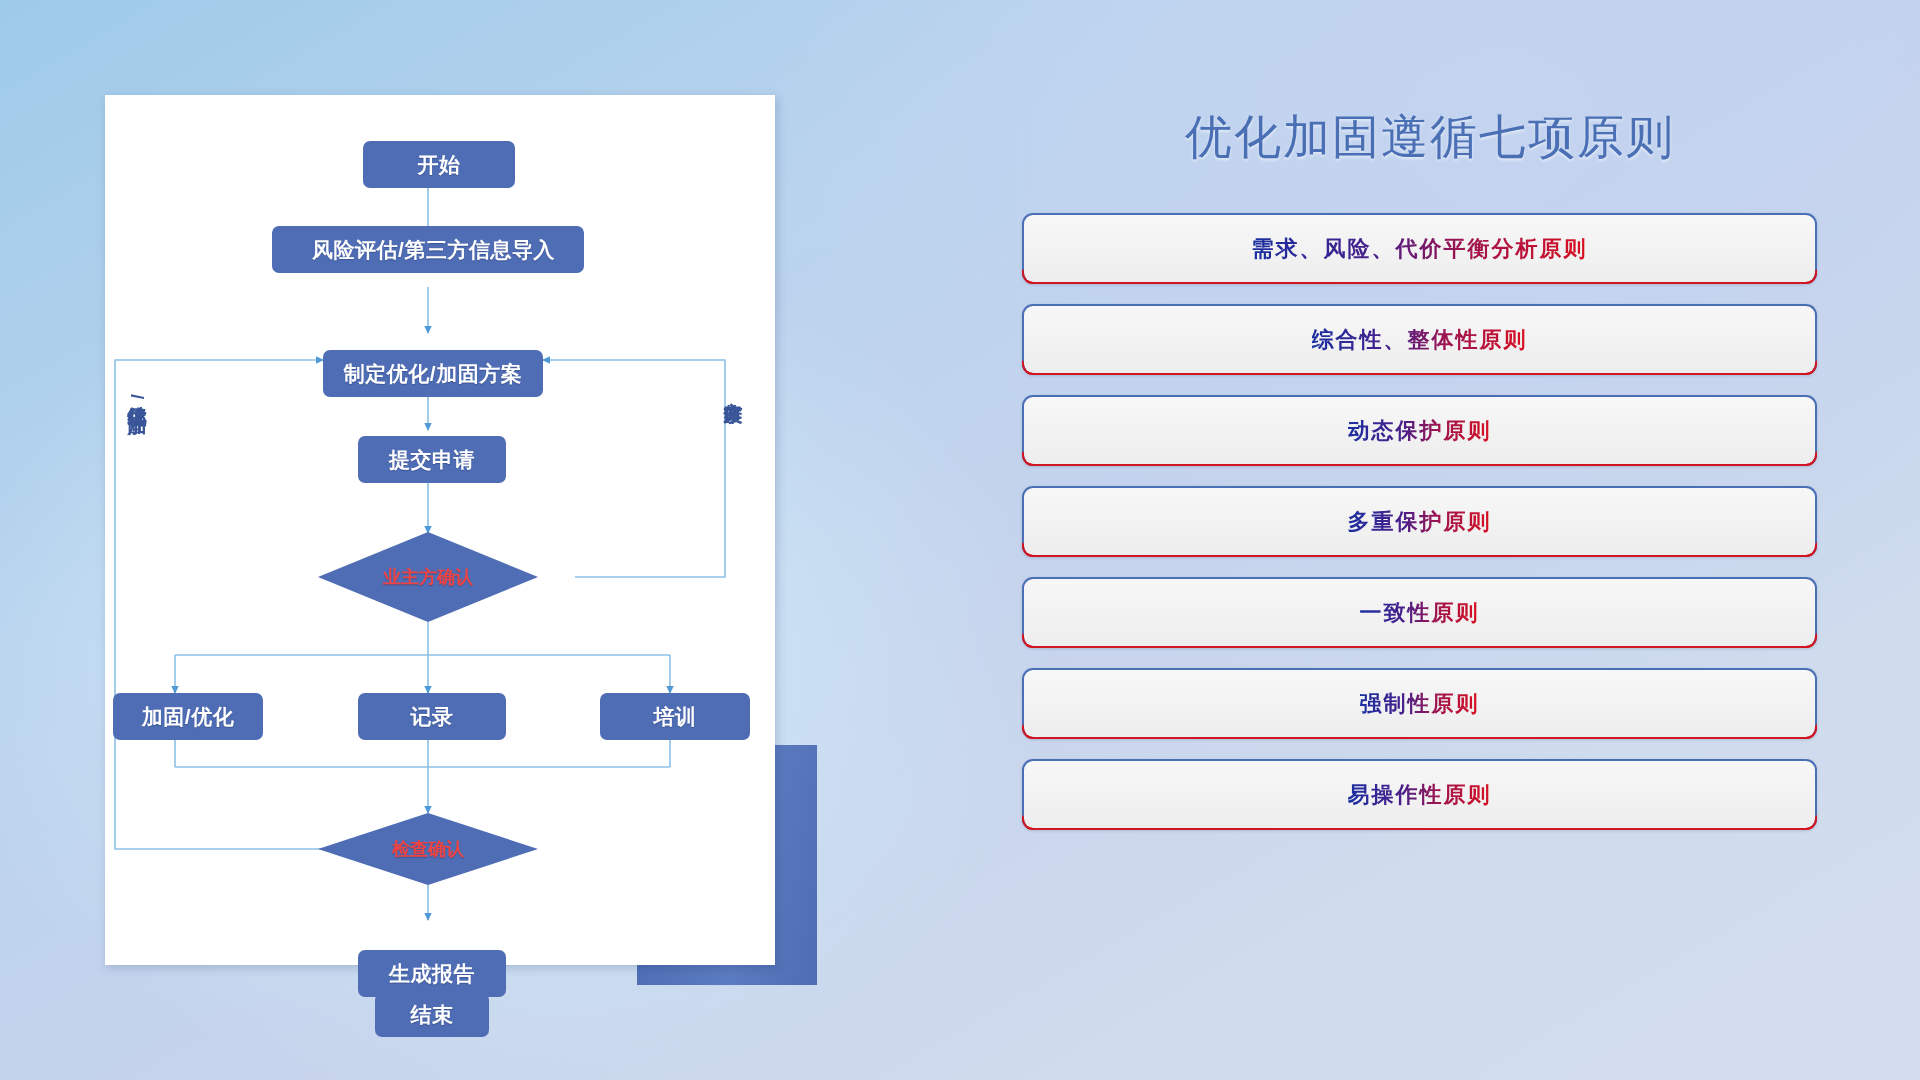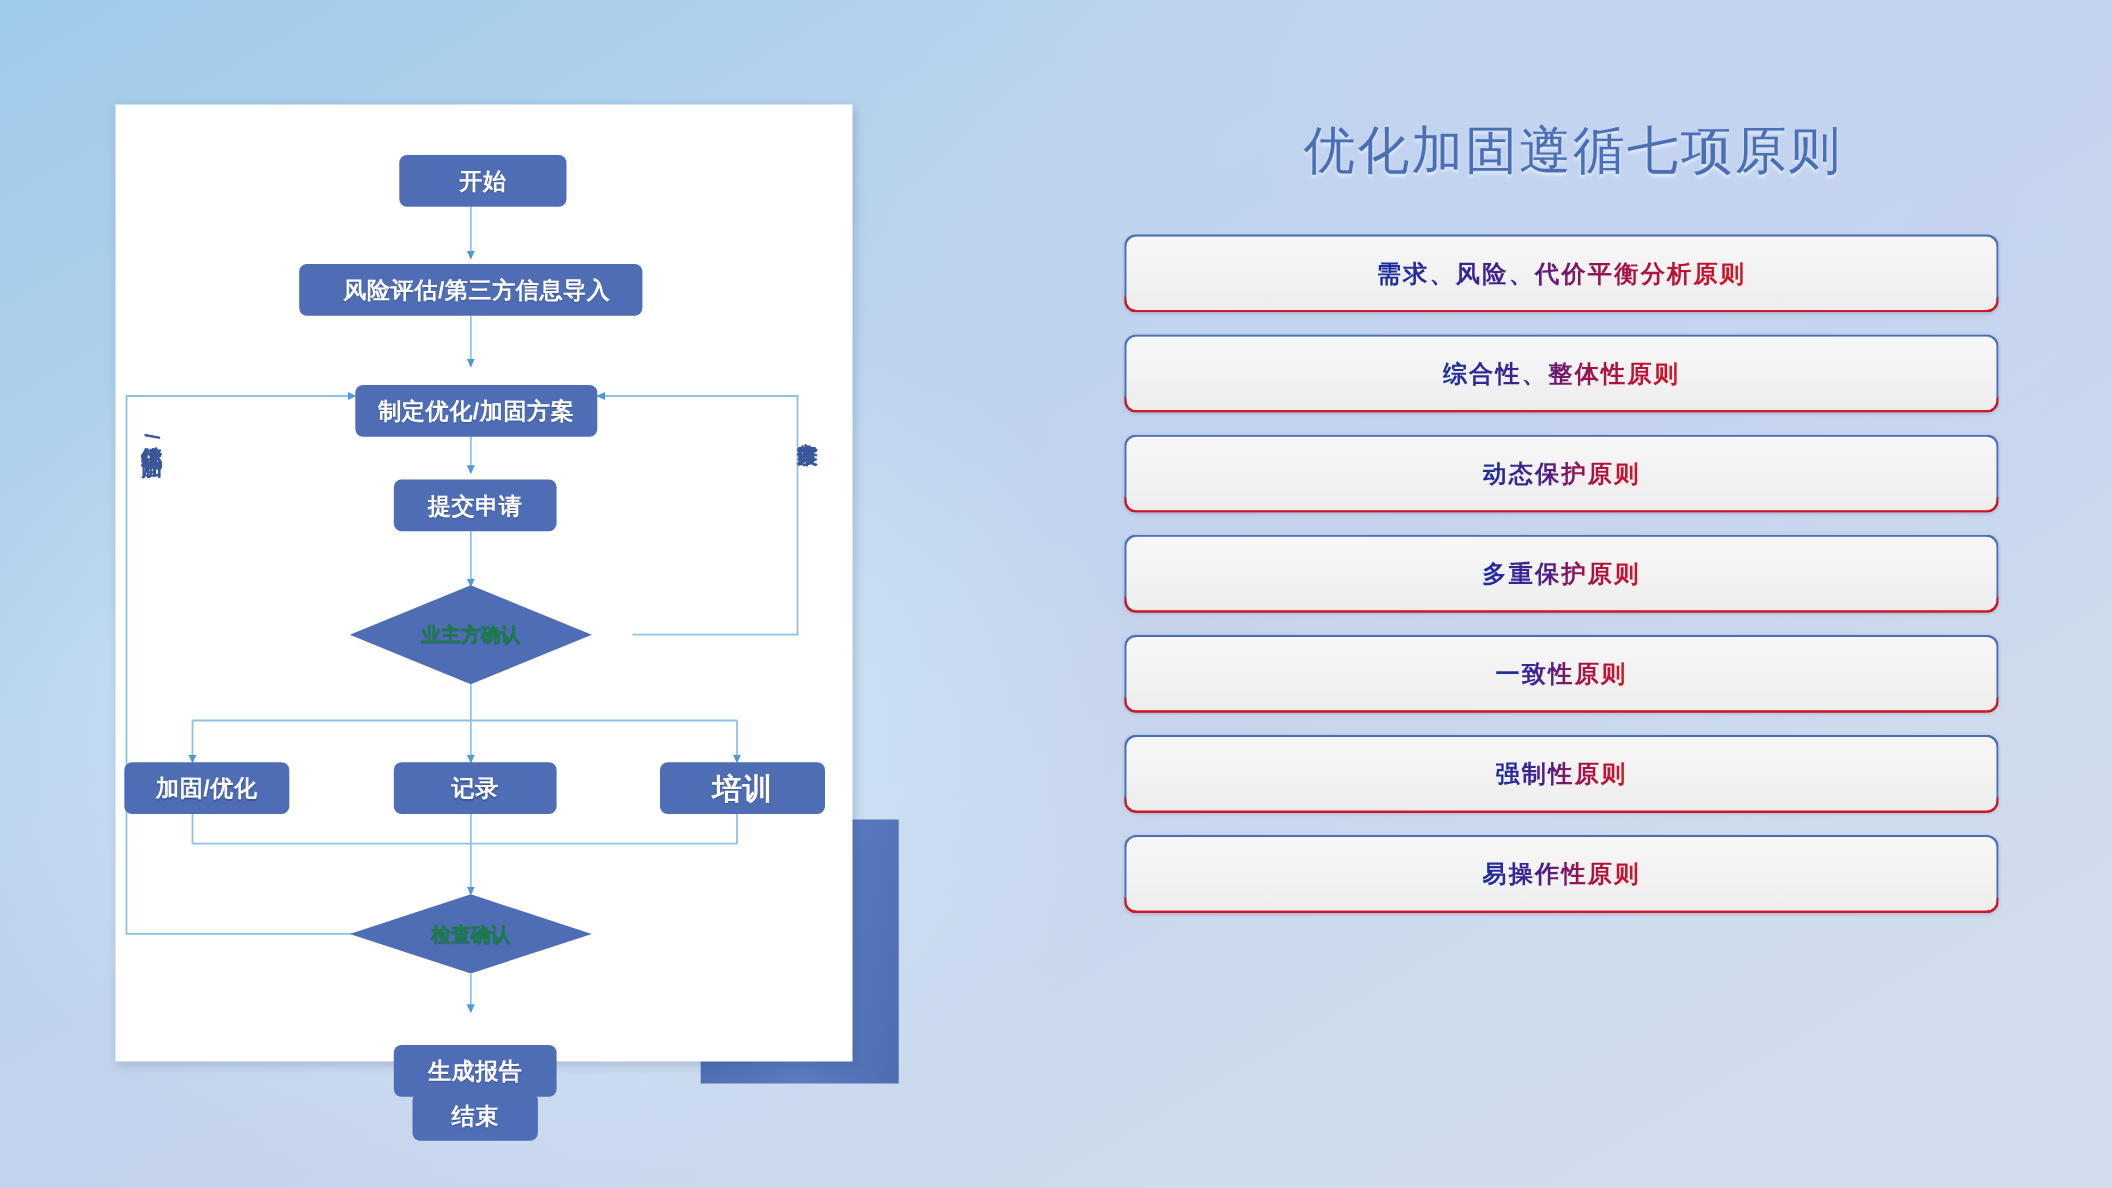--- a/index.html
+++ b/index.html
@@ -70,21 +70,21 @@
     position: absolute;
   }
   .diamond-wrap svg { display: block; }
   .diamond-label {
     position: absolute;
     left: 0; top: 0;
     width: 100%; height: 100%;
     display: flex;
     align-items: center;
     justify-content: center;
-    color: #15803d;
+    color: #ef4444;
     font-weight: bold;
     text-shadow: 0 1px 1px rgba(25,40,85,0.35);
     white-space: nowrap;
     pointer-events: none;
   }
 
   .vlabel {
     position: absolute;
     writing-mode: vertical-rl;
     text-orientation: upright;
@@ -210,21 +210,21 @@
         <path d="M243,754 L10,754 L10,265 L218,265" marker-end="url(#arl)"></path>
 
         <path d="M470,482 L620,482 L620,265 L438,265" marker-end="url(#arl)"></path>
       </g>
     </svg>
 
     <div class="node" style="left:258px; top:46px; width:152px; height:47px; font-size:21px;">
       <span>开始</span>
     </div>
 
-    <div class="node" style="left:167px; top:145px; width:312px; height:47px; font-size:21px;padding-left:11px;">
+    <div class="node" style="left:167px; top:131px; width:312px; height:47px; font-size:21px;padding-left:11px;">
       <span>风险评估/第三方信息导入</span>
     </div>
 
     <div class="node" style="left:218px; top:243px; width:220px; height:47px; font-size:21px;margin-top:12px;">
       <span>制定优化/加固方案</span>
     </div>
 
     <div class="node" style="left:253px; top:341px; width:148px; height:47px; font-size:21px;text-align:center;">
       <span>提交申请</span>
     </div>
@@ -239,21 +239,21 @@
     </div>
 
     <div class="node" style="left:8px; top:598px; width:150px; height:47px; font-size:21px;">
       <span>加固/优化</span>
     </div>
 
     <div class="node" style="left:253px; top:598px; width:148px; height:47px; font-size:21px;">
       <span>记录</span>
     </div>
 
-    <div class="node" style="left:495px; top:598px; width:150px; height:47px; font-size:27px;">
+    <div class="node" style="left:495px; top:598px; width:150px; height:47px; font-size:21px;">
       <span>培训</span>
     </div>
 
     <div class="diamond-wrap" style="left:213px; top:718px; width:220px; height:72px;">
       <svg width="220" height="72" viewBox="0 0 220 72" xmlns="http://www.w3.org/2000/svg" aria-hidden="true">
         <polygon points="110,0 220,36 110,72 0,36" fill="#4f6db5"></polygon>
       </svg>
       <div class="diamond-label" style="font-size:18px;">
         <span>检查确认</span>
       </div>

